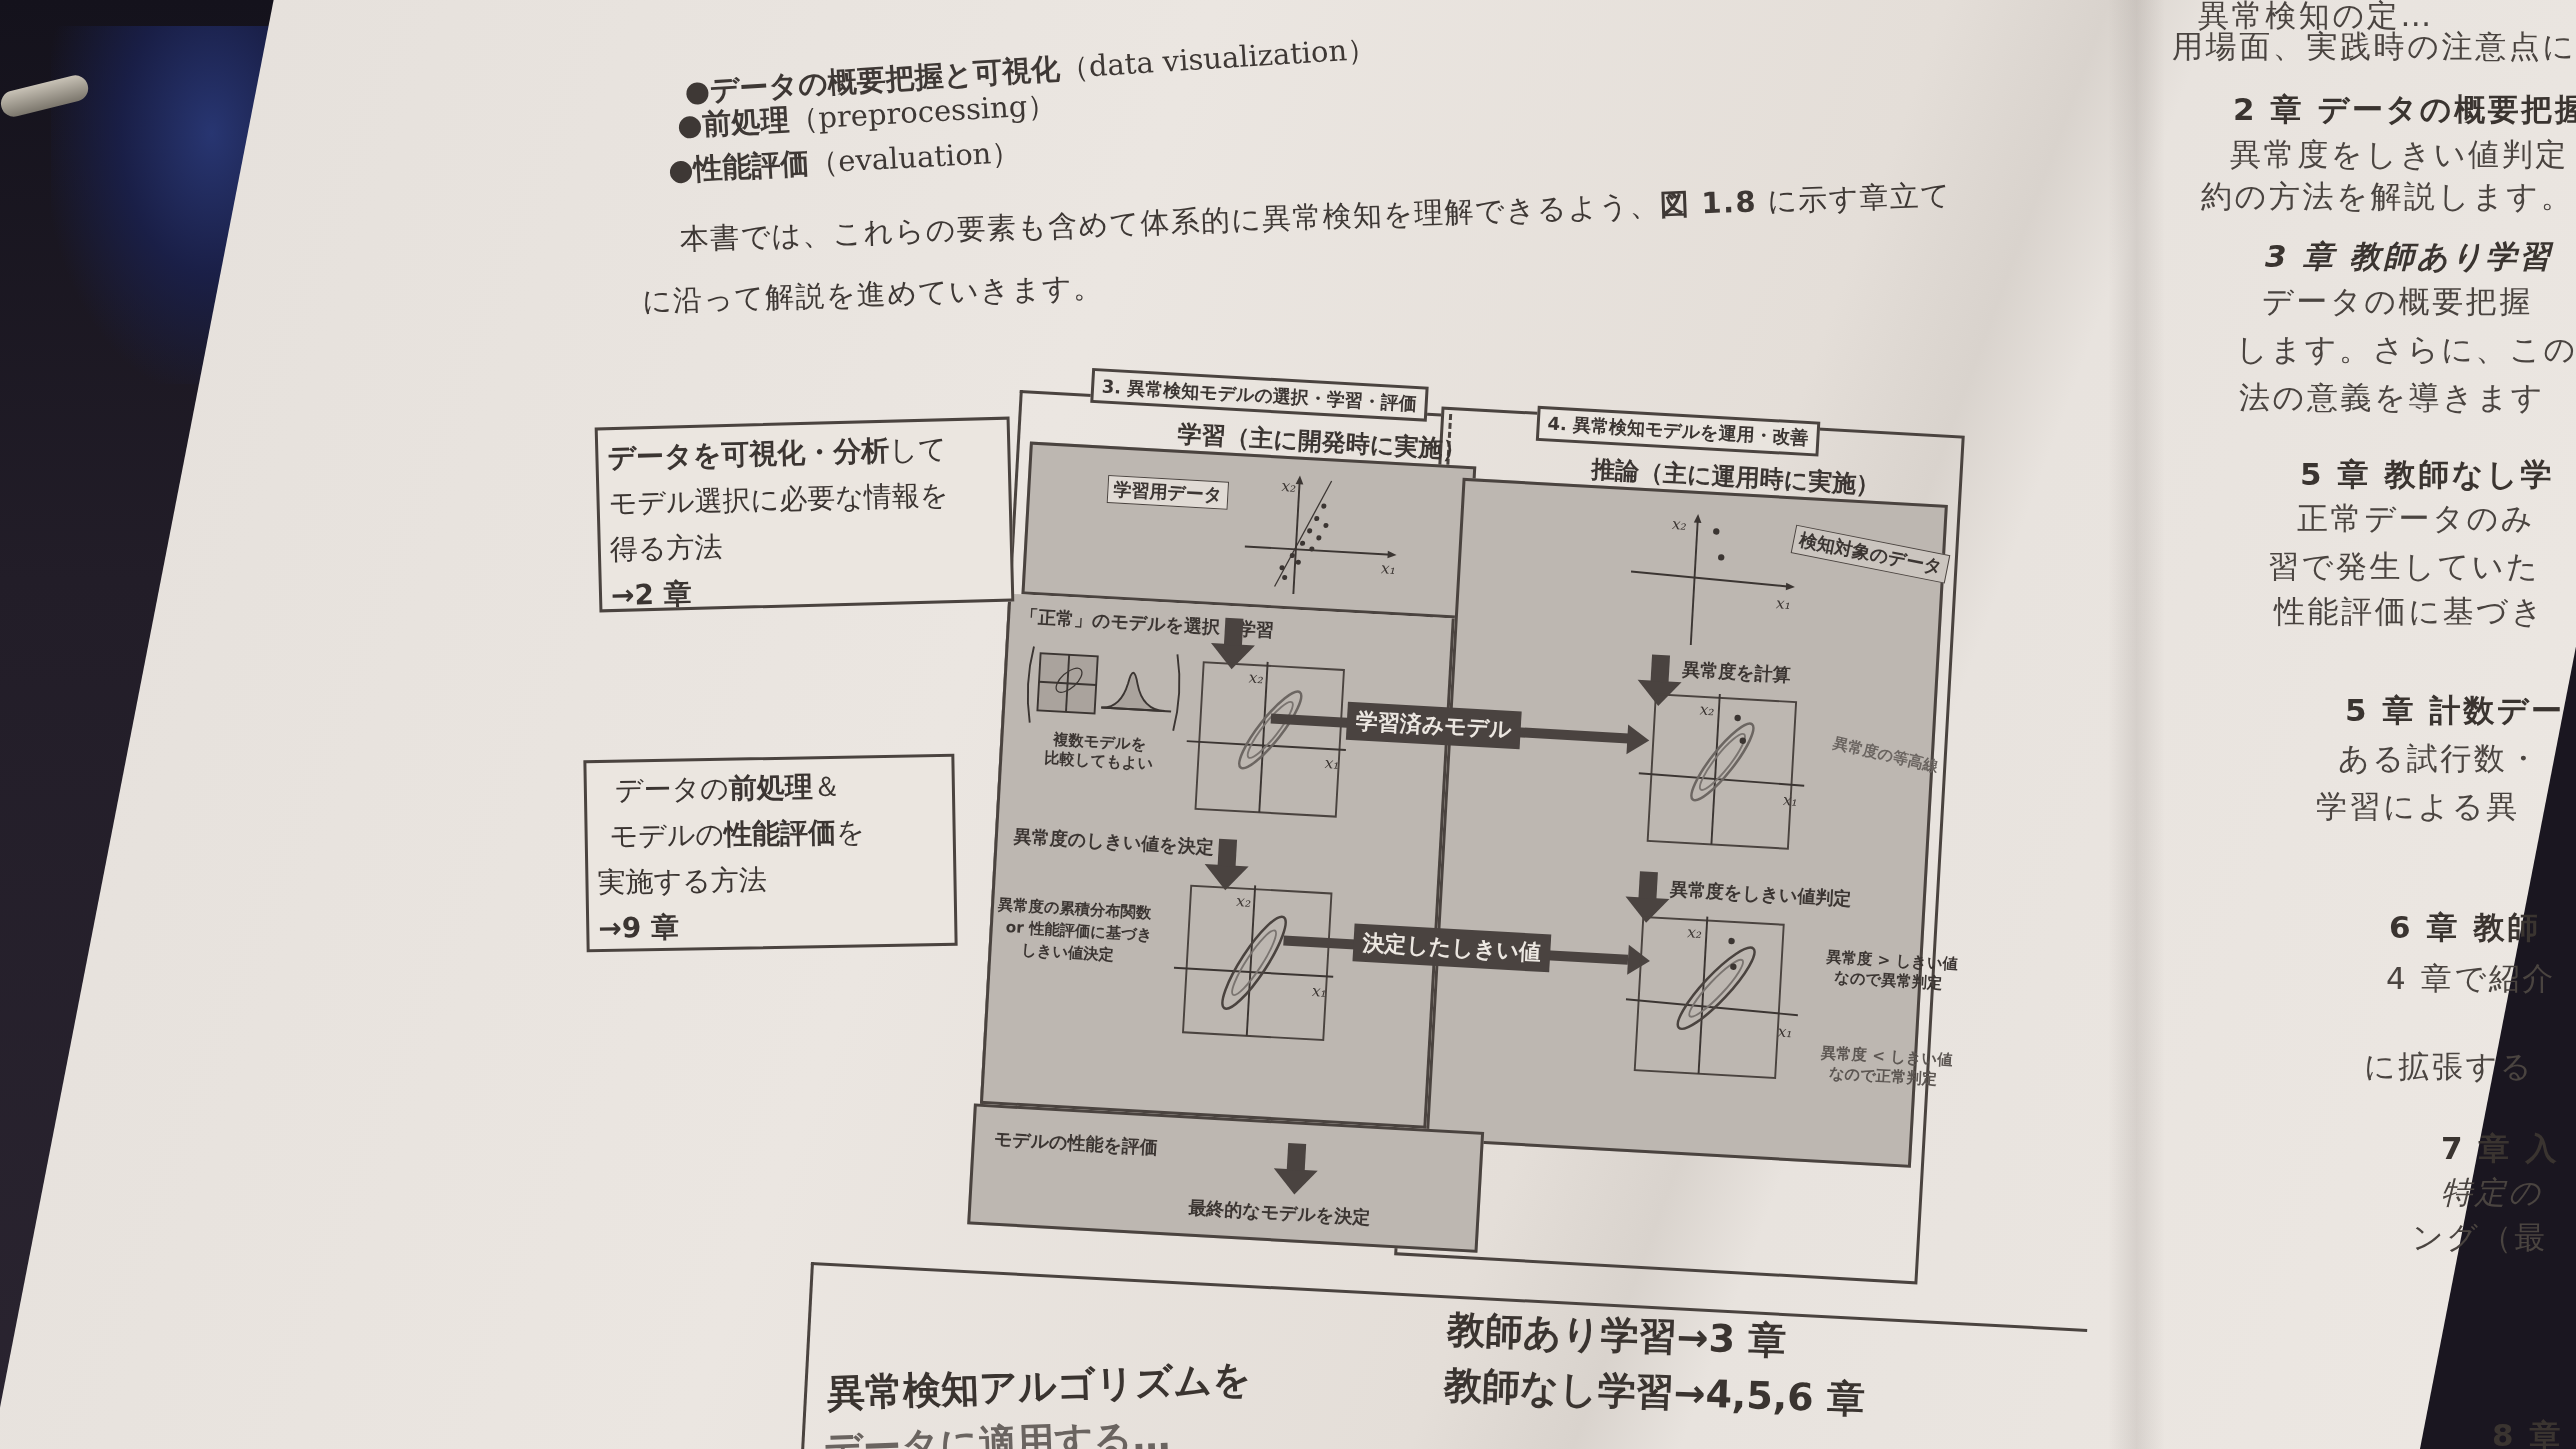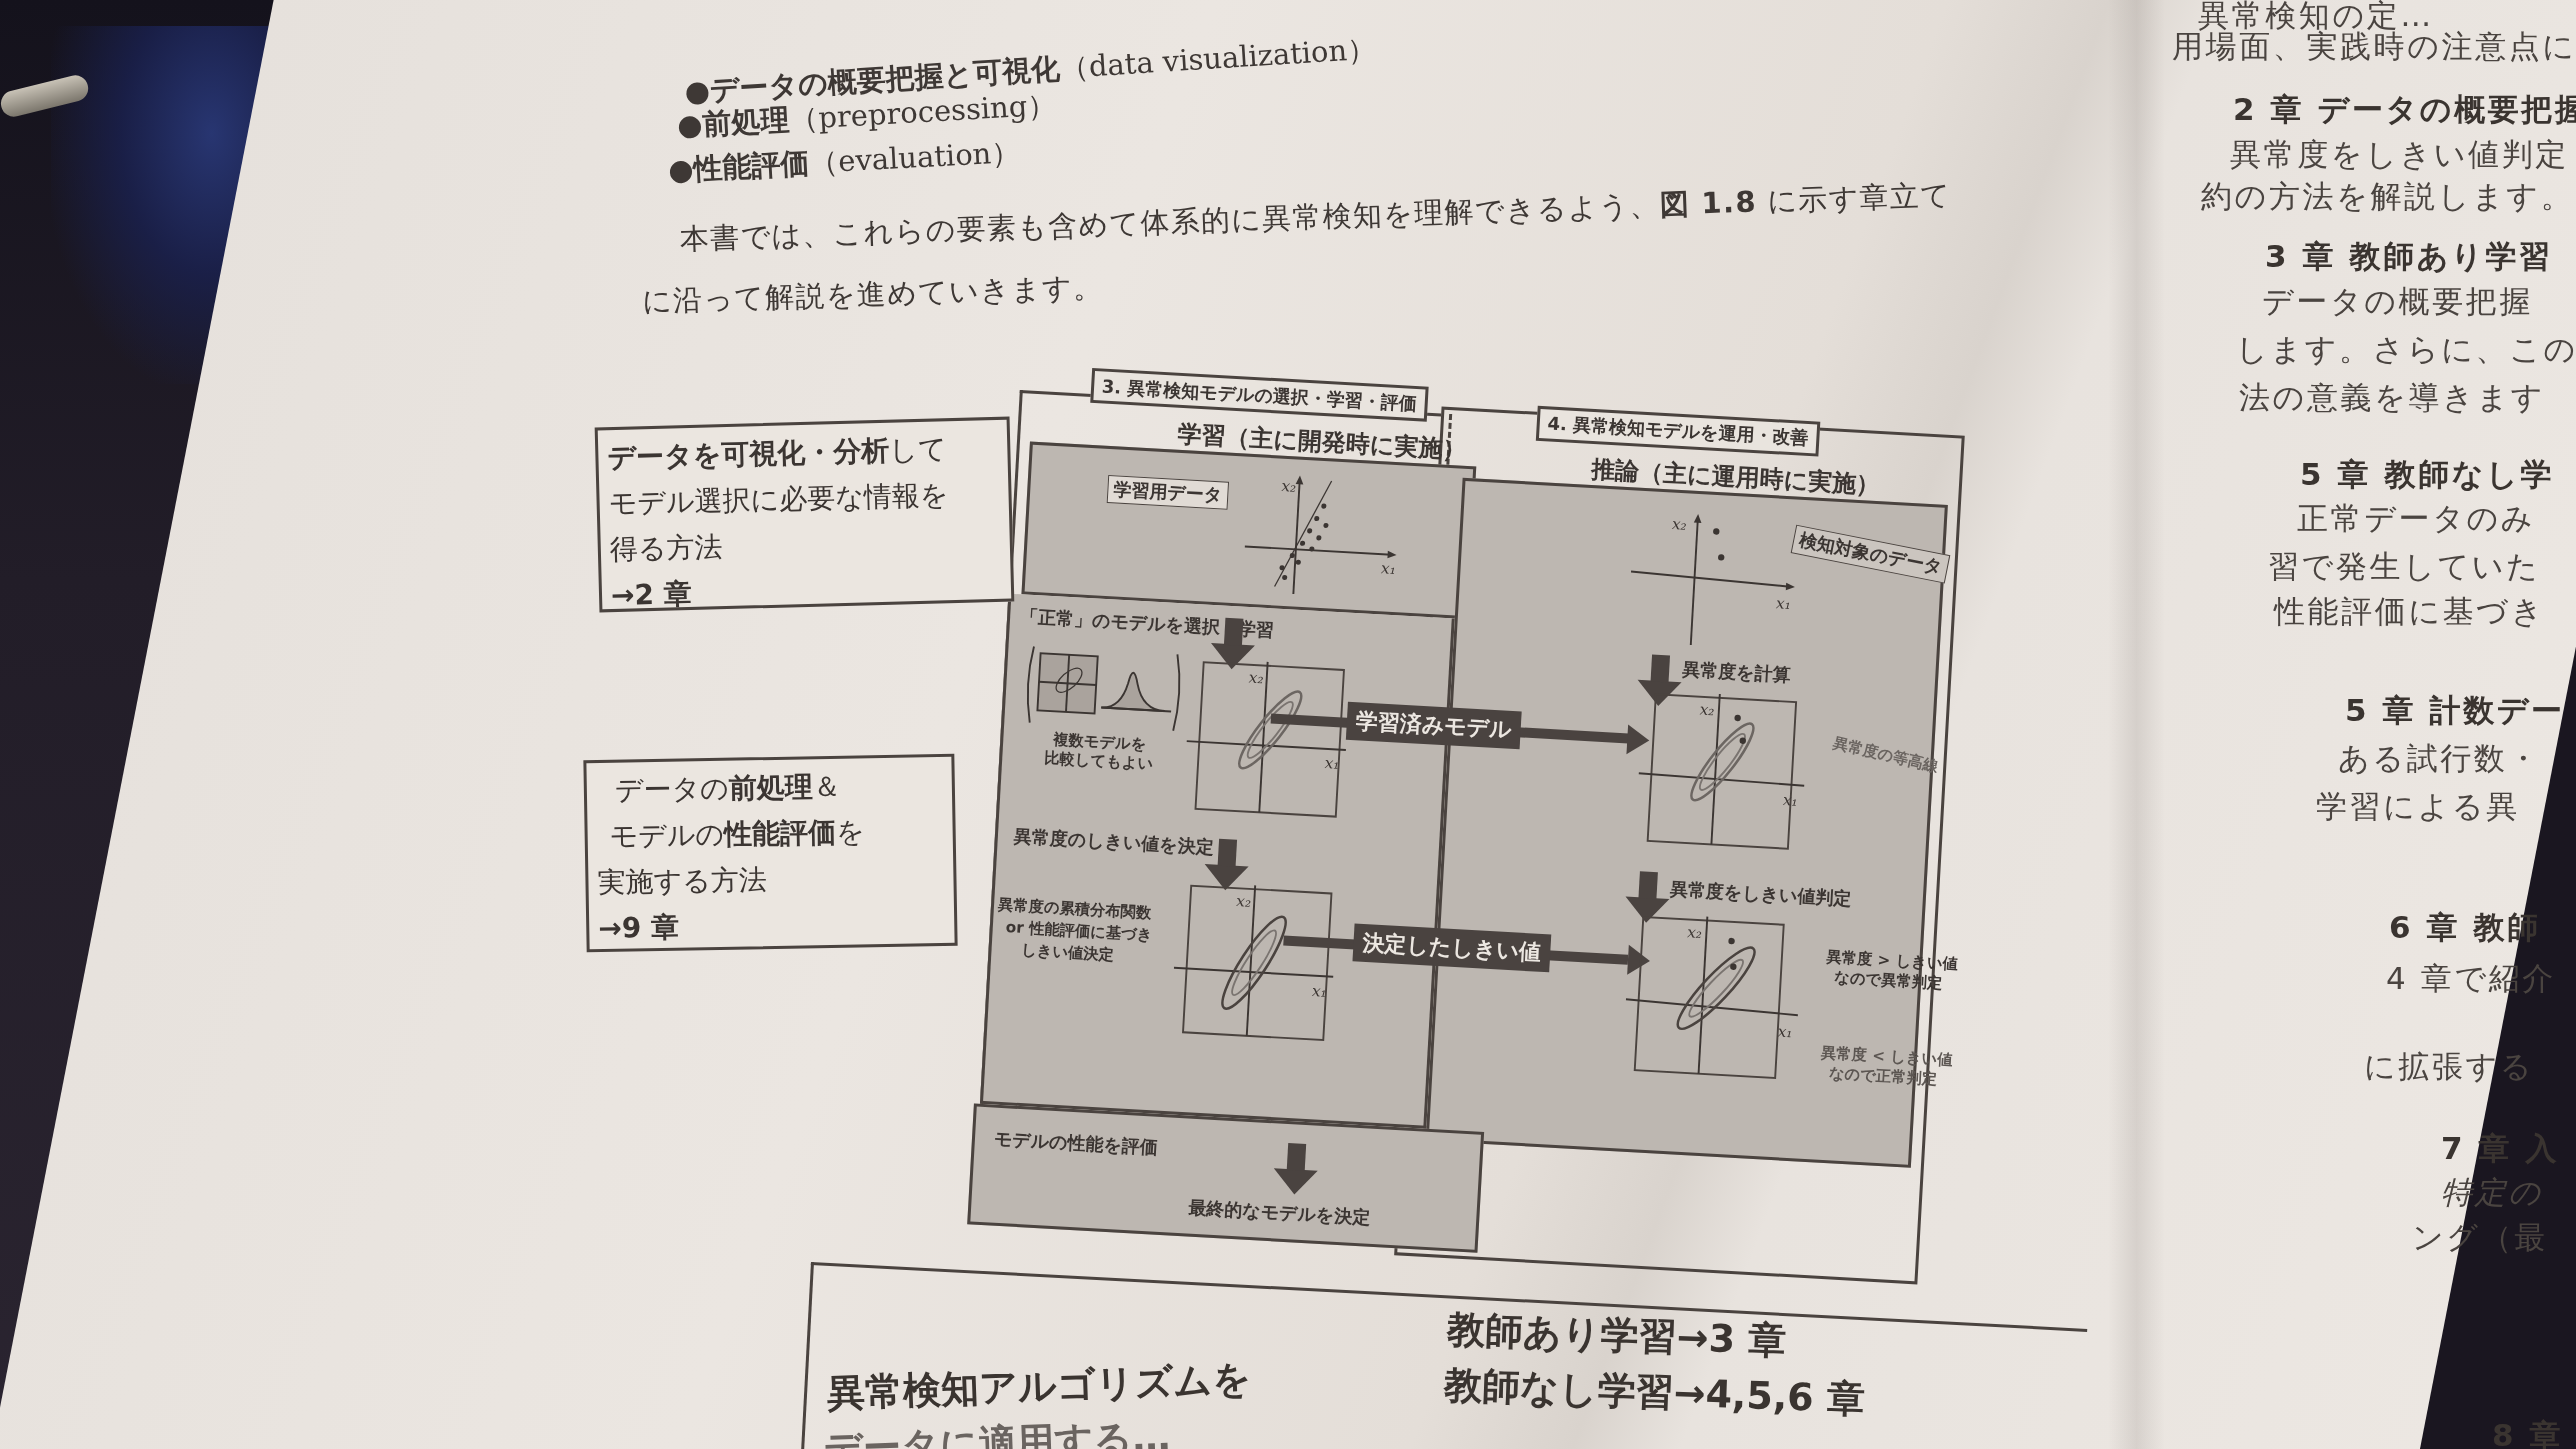--- a/index.html
+++ b/index.html
@@ -285,21 +285,21 @@
 <div class="bottom-text" style="left:827px; top:1361px; transform:rotate(-2deg);">異常検知アルゴリズムを</div>
 <div class="bottom-text" style="left:824px; top:1418px; transform:rotate(-2deg); color:#6a6460;">データに適用する…</div>
 <div class="bottom-text" style="left:1447px; top:1310px; transform:rotate(2deg);">教師あり学習→3 章</div>
 <div class="bottom-text" style="left:1444px; top:1367px; transform:rotate(2deg);">教師なし学習→4,5,6 章</div>
 
 <div class="right-col" style="left:2198px; top:-5.1px;">異常検知の定…</div>
 <div class="right-col" style="left:2172px; top:25.6px;">用場面、実践時の注意点に</div>
 <div class="right-col h" style="left:2233px; top:89px;">2 章 データの概要把握</div>
 <div class="right-col" style="left:2230px; top:134px;">異常度をしきい値判定</div>
 <div class="right-col" style="left:2201px; top:176px;">約の方法を解説します。</div>
-<div class="right-col h" style="left:2265px; top:236px;">3 章 教師あり学習</div>
+<div class="right-col h" style="left:2265px; top:236px;font-style:italic;">3 章 教師あり学習</div>
 <div class="right-col" style="left:2262px; top:281px;">データの概要把握</div>
 <div class="right-col" style="left:2236px; top:329px;">します。さらに、この</div>
 <div class="right-col" style="left:2239px; top:377px;">法の意義を導きます</div>
 <div class="right-col h" style="left:2300px; top:454px;">5 章 教師なし学</div>
 <div class="right-col" style="left:2297px; top:498px;">正常データのみ</div>
 <div class="right-col" style="left:2268px; top:546px;">習で発生していた</div>
 <div class="right-col" style="left:2274px; top:591px;">性能評価に基づき</div>
 <div class="right-col h" style="left:2345px; top:690px;">5 章 計数デー</div>
 <div class="right-col" style="left:2338px; top:738px;">ある試行数・</div>
 <div class="right-col" style="left:2316px; top:786px;text-align:center;">学習による異</div>

